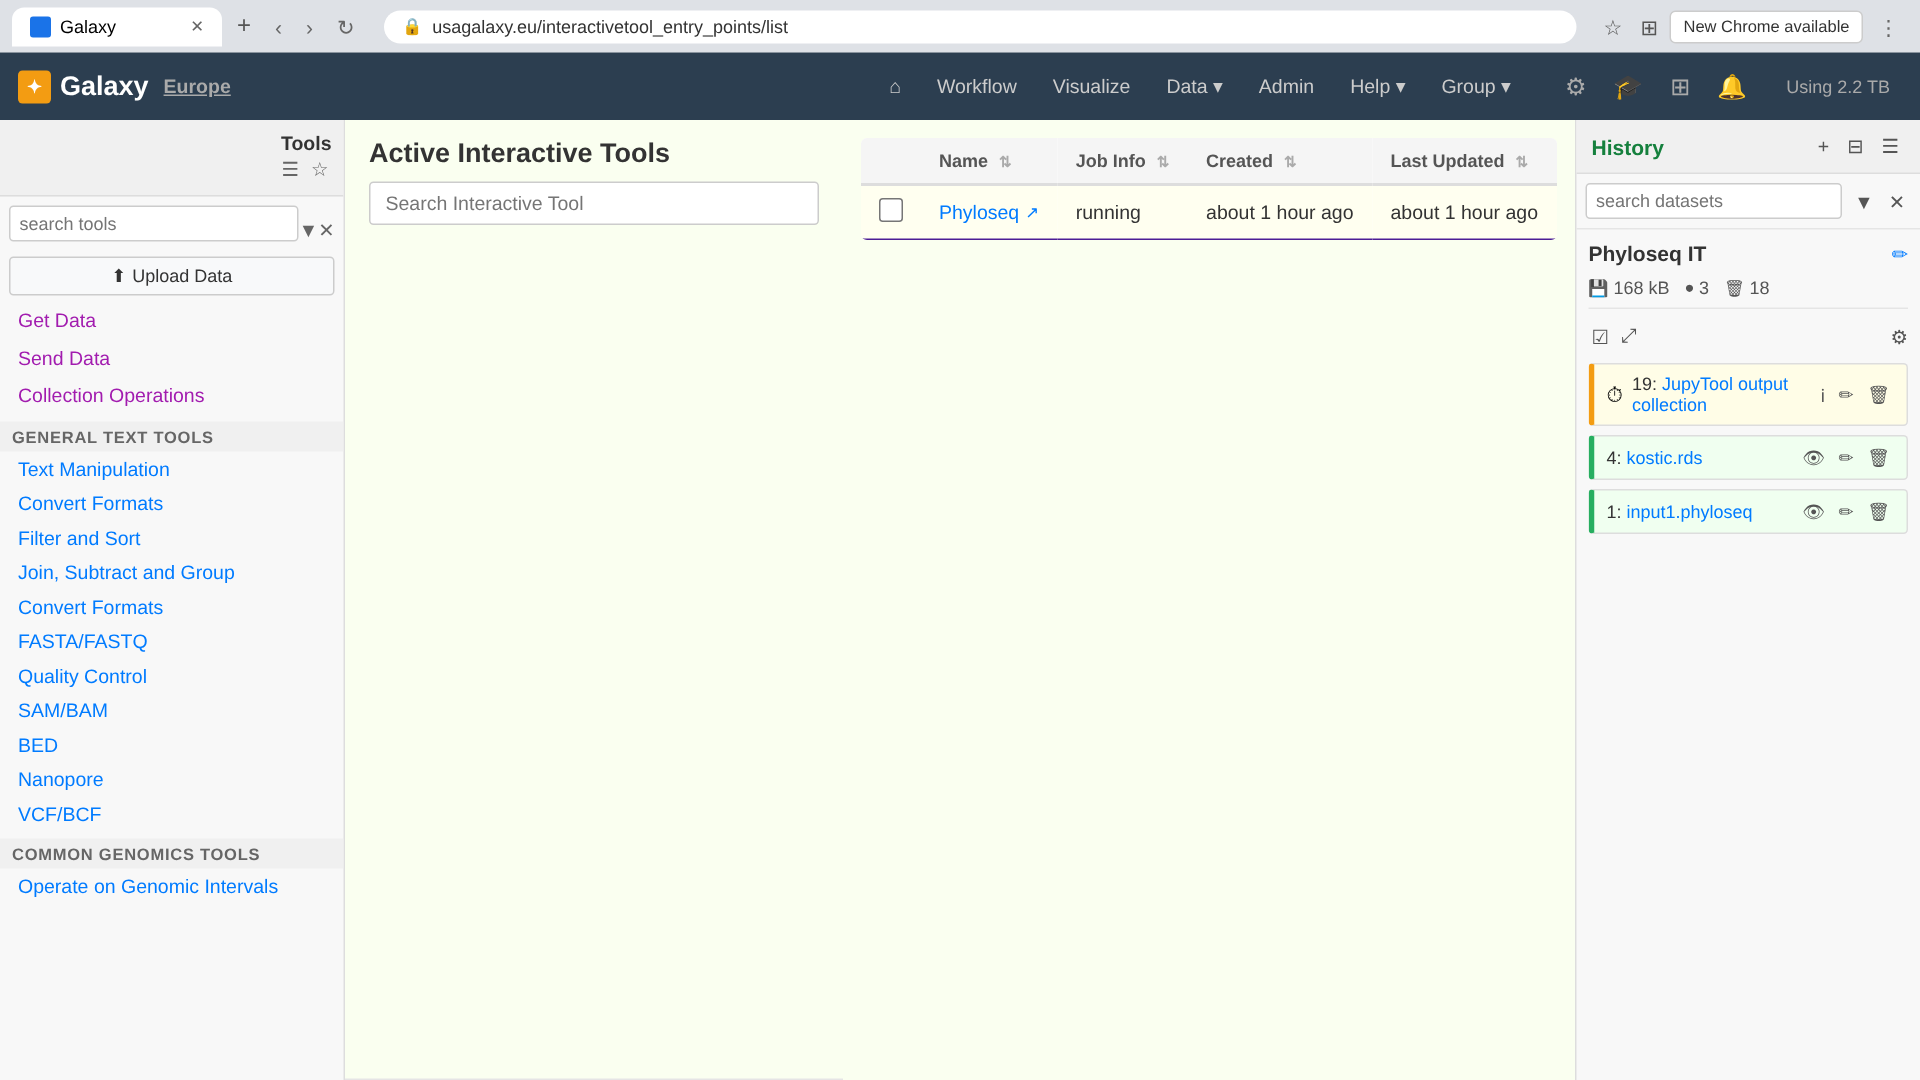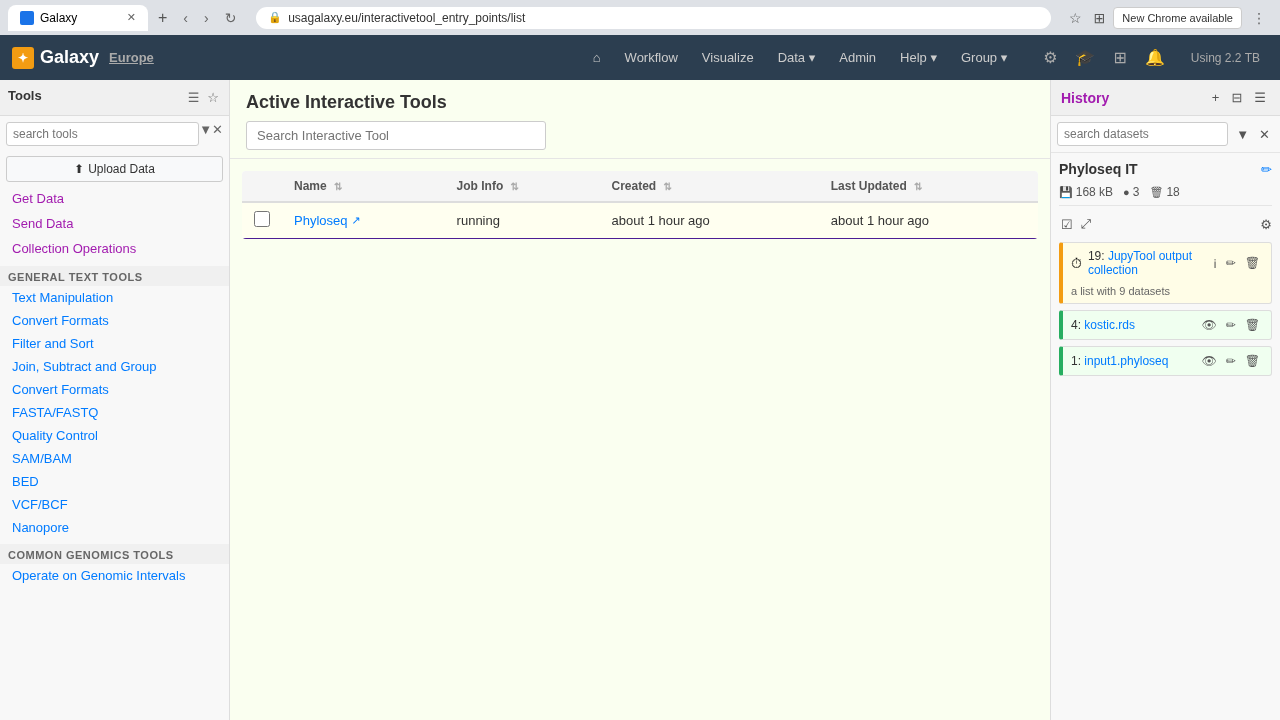--- a/index.html
+++ b/index.html
@@ -28,55 +28,55 @@
     .navbar-nav { display: flex; align-items: center; gap: 4px; }
     .nav-item { color: #ccc; font-size: 13px; padding: 6px 10px; cursor: pointer; border-radius: 3px; display: flex; align-items: center; gap: 4px; }
     .navbar-right { display: flex; align-items: center; gap: 4px; color: #aaa; font-size: 12px; }
     .storage-text { margin-right: 8px; }
 
     
     .app-layout { display: flex; height: calc(720px - 80px); }
 
     
     .sidebar { width: 230px; background: #f8f8f8; border-right: 1px solid #ddd; overflow-y: auto; flex-shrink: 0; }
-    .sidebar-header { padding: 8px; display: flex; align-items: flex-start; justify-content: space-between; background: #f0f0f0; border-bottom: 1px solid #ddd; }
+    .sidebar-header { padding: 8px; display: flex; align-items: flex-end; justify-content: space-between; background: #f0f0f0; border-bottom: 1px solid #ddd; flex-direction: column; }
     .sidebar-title { font-size: 13px; font-weight: 600; color: #333; }
     .sidebar-icons { display: flex; gap: 4px; }
     .sidebar-icon-btn { background: none; border: none; cursor: pointer; color: #666; font-size: 13px; padding: 2px; }
-    .search-tools-row { padding: 6px; display: flex; align-items: flex-start; gap: 0; }
+    .search-tools-row { padding: 6px; display: flex; align-items: flex-end; gap: 0; }
     .search-tools-input { flex: 1; border: 1px solid #ccc; border-radius: 3px; padding: 4px 6px; font-size: 12px; }
     .search-icon-btn { background: none; border: none; cursor: pointer; color: #666; font-size: 13px; }
     .upload-btn { margin: 4px 6px; background: #f8f9fa; border: 1px solid #ccc; border-radius: 3px; padding: 5px; font-size: 12px; color: #333; cursor: pointer; display: flex; align-items: center; justify-content: center; gap: 4px; width: calc(100% - 12px); }
 
     .sidebar-link { display: block; padding: 5px 12px; color: #a21caf; font-size: 13px; cursor: pointer; text-decoration: none; }
     .sidebar-section { padding: 5px 8px 3px 8px; font-size: 11px; font-weight: bold; color: #666; letter-spacing: 0.5px; background: #f0f0f0; margin-top: 5px; }
     .sidebar-section-item { display: block; padding: 4px 12px; color: #007bff; font-size: 13px; cursor: pointer; }
 
     
-    .main-content { flex: 1; display: flex; flex-direction: column; overflow: hidden; background: #fafff0; }
+    .main-content { flex: 1; display: flex; flex-direction: row; overflow: hidden; background: #fafff0; }
     .main-header { padding: 12px 16px 8px; border-bottom: 1px solid #e5e5e5; background: #fafff0; }
     .main-title { font-size: 18px; font-weight: 600; color: #333; }
     .search-interactive { margin-top: 8px; }
     .search-interactive input { width: 300px; padding: 6px 10px; border: 1px solid #ccc; border-radius: 3px; font-size: 13px; background: white; }
 
     
     .table-container { flex: 1; overflow-y: auto; padding: 12px; }
     .interactive-table { width: 100%; border-collapse: collapse; background: white; border-radius: 4px; overflow: hidden; }
     .interactive-table thead th { background: #f5f5f5; padding: 8px 12px; text-align: left; font-weight: 600; font-size: 12px; color: #555; border-bottom: 2px solid #ddd; cursor: pointer; }
     .sort-icon { color: #aaa; font-size: 10px; margin-left: 4px; }
     .interactive-table tbody tr { background: #fffff0; }
     .interactive-table td { padding: 8px 12px; border-bottom: 1px solid #4c1d95; font-size: 13px; color: #333; vertical-align: middle; }
     .row-checkbox { width: 16px; height: 16px; cursor: pointer; }
     .phyloseq-link { color: #007bff; text-decoration: none; display: flex; align-items: center; gap: 4px; }
     .ext-link-icon { font-size: 11px; color: #007bff; }
 
     
     .history-panel { width: 230px; background: #f8f8f8; border-left: 1px solid #ddd; display: flex; flex-direction: column; flex-shrink: 0; }
     .history-header { padding: 8px 10px; background: #f0f0f0; border-bottom: 1px solid #ddd; display: flex; align-items: center; justify-content: space-between; }
-    .history-title { font-size: 14px; font-weight: 600; color: #a21caf; }
+    .history-title { font-size: 14px; font-weight: 600; color: #15803d; }
     .history-header-icons { display: flex; gap: 4px; }
     .history-icon-btn { background: none; border: none; cursor: pointer; color: #555; font-size: 13px; padding: 2px 4px; }
     .history-search-row { padding: 6px; display: flex; align-items: center; gap: 4px; border-bottom: 1px solid #e5e5e5; }
     .history-search-input { flex: 1; border: 1px solid #ccc; border-radius: 3px; padding: 4px 6px; font-size: 12px; }
     .history-search-btns { display: flex; gap: 2px; }
     .history-content { flex: 1; overflow-y: auto; padding: 8px; }
     .history-name-row { display: flex; align-items: center; justify-content: space-between; margin-bottom: 8px; }
     .history-name { font-size: 14px; font-weight: 600; color: #333; }
     .history-edit-btn { background: none; border: none; cursor: pointer; color: #007bff; font-size: 13px; }
     .history-stats { display: flex; align-items: center; gap: 10px; font-size: 12px; color: #555; margin-bottom: 8px; padding-bottom: 6px; border-bottom: 1px solid #e5e5e5; }
@@ -197,22 +197,22 @@
     <a class="sidebar-section-item">Text Manipulation</a>
     <a class="sidebar-section-item">Convert Formats</a>
     <a class="sidebar-section-item">Filter and Sort</a>
     <a class="sidebar-section-item">Join, Subtract and Group</a>
 
     <a class="sidebar-section-item">Convert Formats</a>
     <a class="sidebar-section-item">FASTA/FASTQ</a>
     <a class="sidebar-section-item">Quality Control</a>
     <a class="sidebar-section-item">SAM/BAM</a>
     <a class="sidebar-section-item">BED</a>
+    <a class="sidebar-section-item">Nanopore</a>
     <a class="sidebar-section-item">VCF/BCF</a>
-    <a class="sidebar-section-item">Nanopore</a>
 
     <div class="sidebar-section">COMMON GENOMICS TOOLS</div>
     <a class="sidebar-section-item">Operate on Genomic Intervals</a>
   </div>
 
   <div class="main-content">
     <div class="main-header">
       <h2 class="main-title">Active Interactive Tools</h2>
       <div class="search-interactive">
         <input type="text" style="width: 300px; padding: 6px 10px; border: 1px solid rgb(204, 204, 204); border-radius: 3px; font-size: 13px; background: white;" placeholder="Search Interactive Tool">
@@ -315,21 +315,20 @@
           <div class="item-number-name">
             <span>19: </span>
             <a class="item-name-link">JupyTool output collection</a>
           </div>
           <div class="item-actions">
             <button class="item-action-btn">ℹ</button>
             <button class="item-action-btn">✏</button>
             <button class="item-action-btn">🗑</button>
           </div>
         </div>
-        <div class="item-subtext">a list with 9 datasets</div>
       </div>
 
       <div class="history-item success-green">
         <div class="history-item-header">
           <div class="item-number-name">
             <span>4: </span>
             <a class="item-name-link">kostic.rds</a>
           </div>
           <div class="item-actions">
             <button class="item-action-btn">👁</button>

